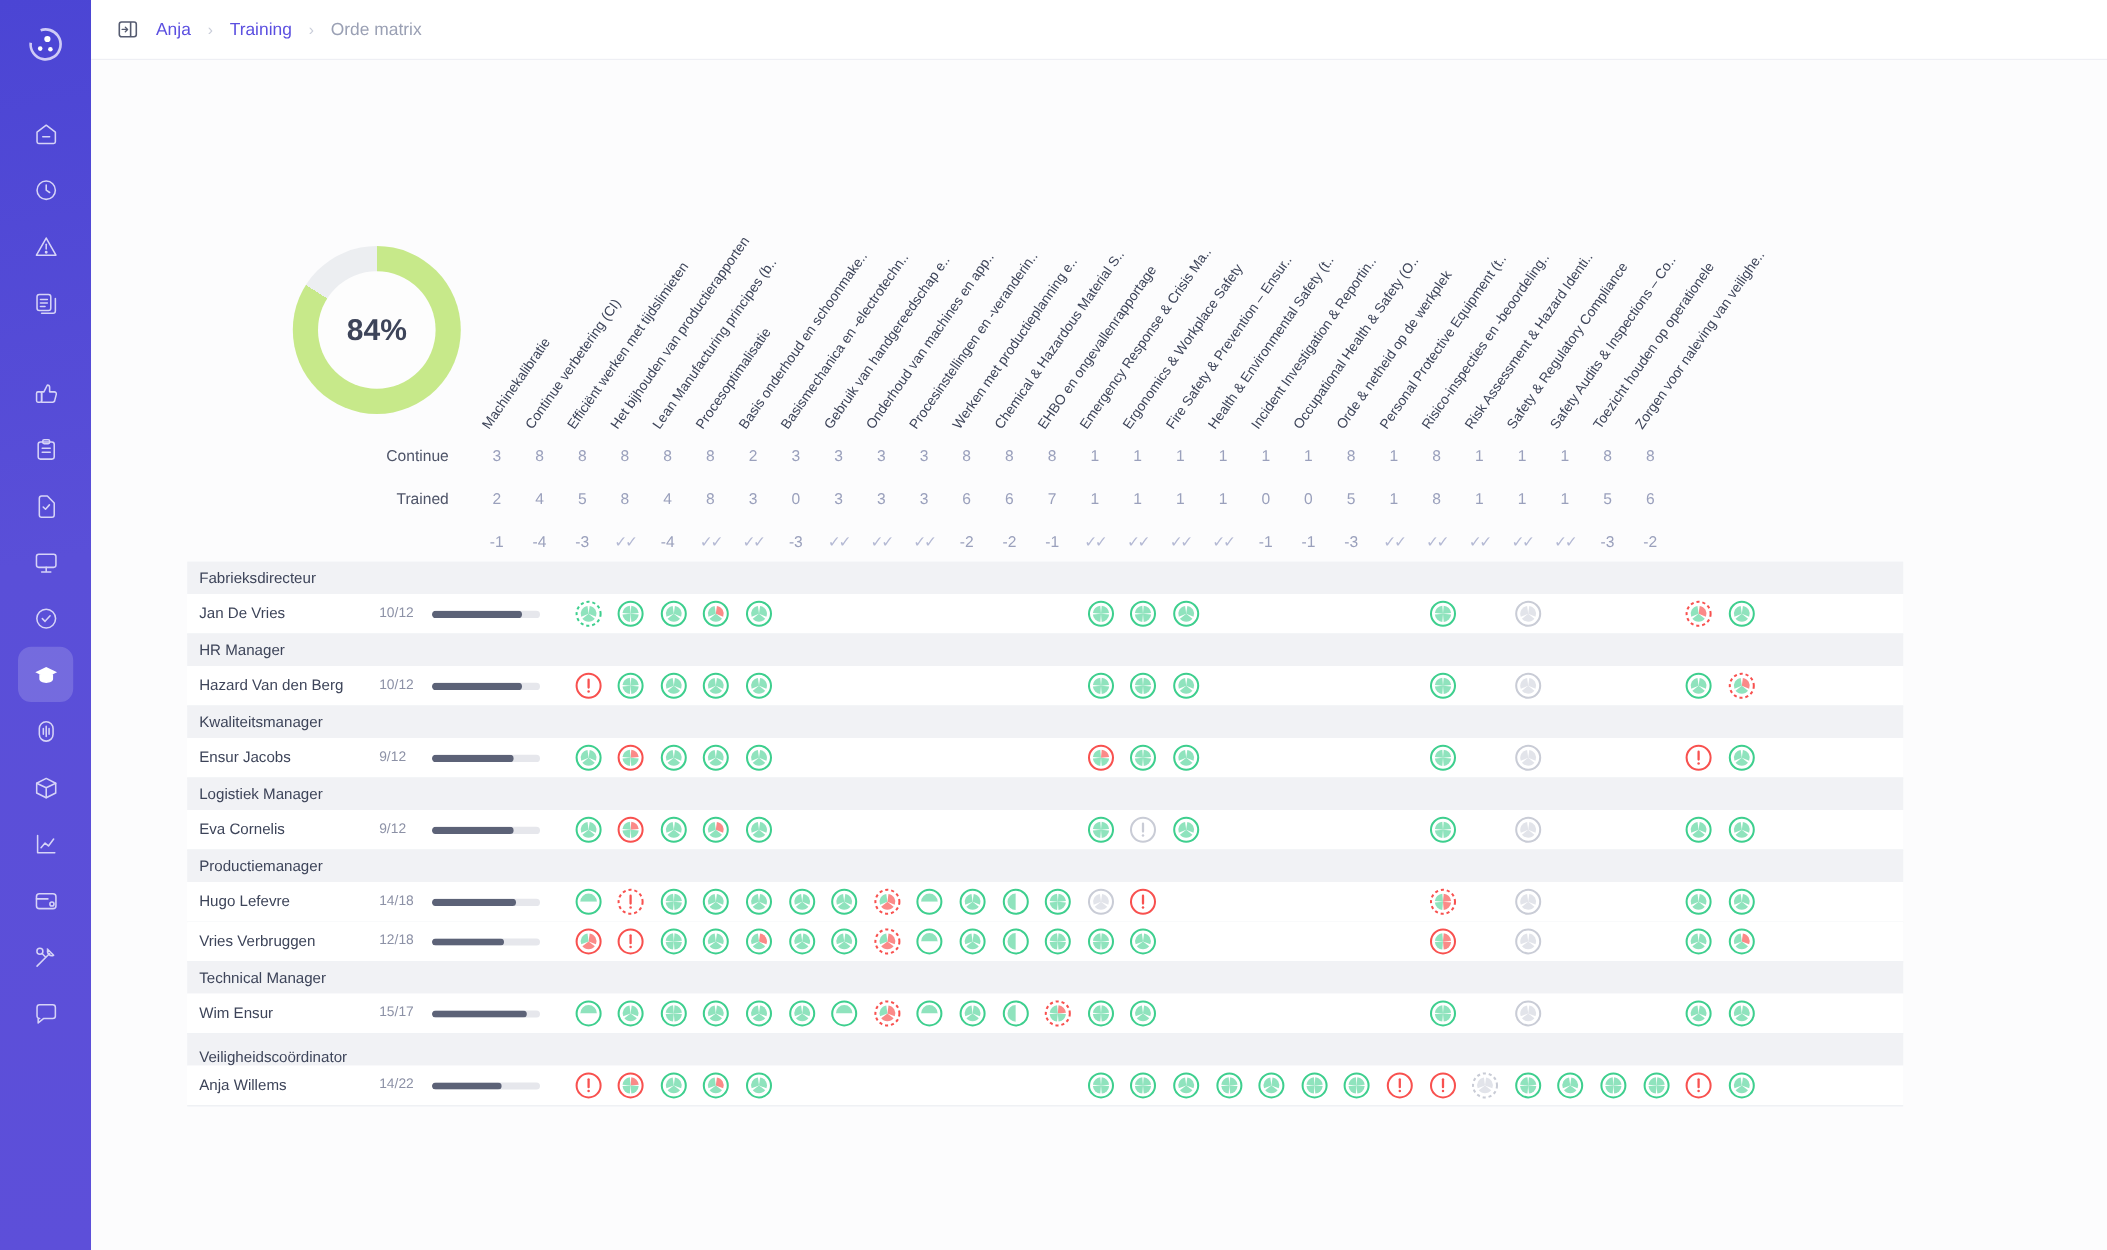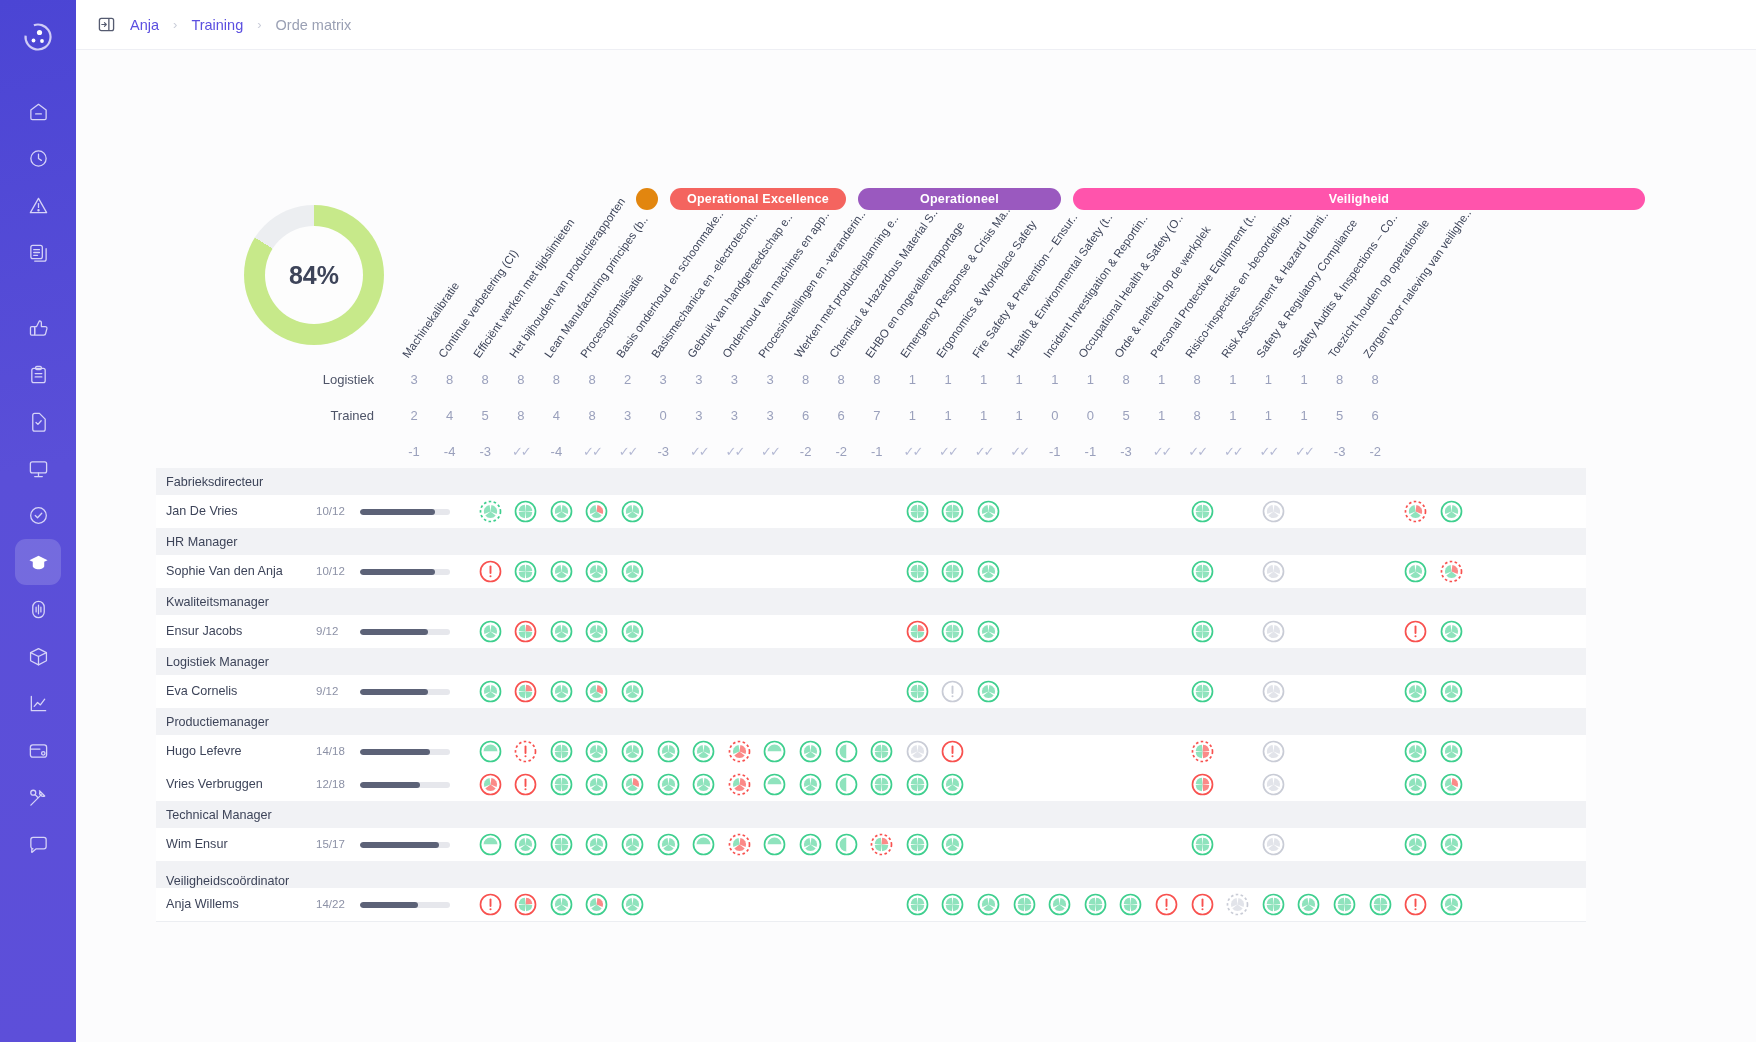--- a/index.html
+++ b/index.html
@@ -249,26 +249,20 @@
 
     <div class="content">
       <div class="board">
 
         <div class="donut-wrap">
           <div class="donut" id="donut-ring" style="background: conic-gradient(rgb(199, 233, 138) 0deg, rgb(199, 233, 138) 302.4deg, rgb(236, 238, 241) 302.4deg, rgb(236, 238, 241) 360deg);">
             <div class="donut-hole">84%</div>
           </div>
         </div>
 
-        <div class="pillrow" id="pillrow">
-            <div class="pill-dot" style="background: rgb(226, 134, 15);"></div>
-            <div class="pill" style="background: rgb(244, 100, 95); width: 176px;">Operational Excellence</div>
-            <div class="pill" style="background: rgb(154, 89, 191); width: 203px;">Operationeel</div>
-            <div class="pill" style="background: rgb(255, 84, 172); width: 572px;">Veiligheid</div>
-          </div>
 
         <div class="headlabels" id="headlabels">
             <div class="hl" style="left: 334px;">Machinekalibratie</div>
             <div class="hl" style="left: 369.6px;">Continue verbetering (CI)</div>
             <div class="hl" style="left: 405.2px;">Efficiënt werken met tijdslimieten</div>
             <div class="hl" style="left: 440.8px;">Het bijhouden van productierapporten</div>
             <div class="hl" style="left: 476.4px;">Lean Manufacturing principes (b..</div>
             <div class="hl" style="left: 512px;">Procesoptimalisatie</div>
             <div class="hl" style="left: 547.6px;">Basis onderhoud en schoonmake..</div>
             <div class="hl" style="left: 583.2px;">Basismechanica en -electrotechn..</div>
@@ -289,21 +283,21 @@
             <div class="hl" style="left: 1117.2px;">Risico-inspecties en -beoordeling..</div>
             <div class="hl" style="left: 1152.8px;">Risk Assessment &amp; Hazard Identi..</div>
             <div class="hl" style="left: 1188.4px;">Safety &amp; Regulatory Compliance</div>
             <div class="hl" style="left: 1224px;">Safety Audits &amp; Inspections – Co..</div>
             <div class="hl" style="left: 1259.6px;">Toezicht houden op operationele</div>
             <div class="hl" style="left: 1295.2px;">Zorgen voor naleving van veilighe..</div>
           </div>
 
         <div id="matrix">
             <div class="statrow" style="top: 313px;">
-              <div class="stat-label" style="left: 0px; width: 312px;">Logistiek</div>
+              <div class="stat-label" style="left: 0px; width: 312px;">Continue</div>
               <div class="cell" style="left: 325.5px;">3</div>
               <div class="cell" style="left: 361.1px;">8</div>
               <div class="cell" style="left: 396.7px;">8</div>
               <div class="cell" style="left: 432.3px;">8</div>
               <div class="cell" style="left: 467.9px;">8</div>
               <div class="cell" style="left: 503.5px;">8</div>
               <div class="cell" style="left: 539.1px;">2</div>
               <div class="cell" style="left: 574.7px;">3</div>
               <div class="cell" style="left: 610.3px;">3</div>
               <div class="cell" style="left: 645.9px;">3</div>
@@ -495,21 +489,21 @@
                   <path d="M11.5 11.5 L16.70 15.56 A6.6 6.6 0 0 1 6.30 15.56 Z" fill="#8fe3bd"></path>
                   <path d="M11.5 11.5 L5.38 13.97 A6.6 6.6 0 0 1 10.58 4.96 Z" fill="#8fe3bd"></path>
                 </svg>
               </div>
             </div>
             <div class="divline" style="top: 478px;"></div>
             <div class="grouprow" style="top: 478px;">
               <span>HR Manager</span>
             </div>
             <div class="emprow" style="top: 505px;">
-              <div class="emp-name">Sophie Van den Anja</div>
+              <div class="emp-name">Hazard Van den Berg</div>
               <div class="emp-count">10/12</div>
               <div class="emp-bar">
                 <i style="width:83%"></i>
               </div>
               <div class="icncell" style="left: 322.5px; top: 5px;">
                 <svg class="sk" viewBox="0 0 23 23">
                   <circle cx="11.5" cy="11.5" r="10" fill="none" stroke="#f8514f" stroke-width="1.7"></circle>
                   <line x1="11.5" y1="6.4" x2="11.5" y2="13" stroke="#f8514f" stroke-width="1.9" stroke-linecap="round"></line>
                   <circle cx="11.5" cy="16.2" r="1.05" fill="#f8514f"></circle>
                 </svg>

